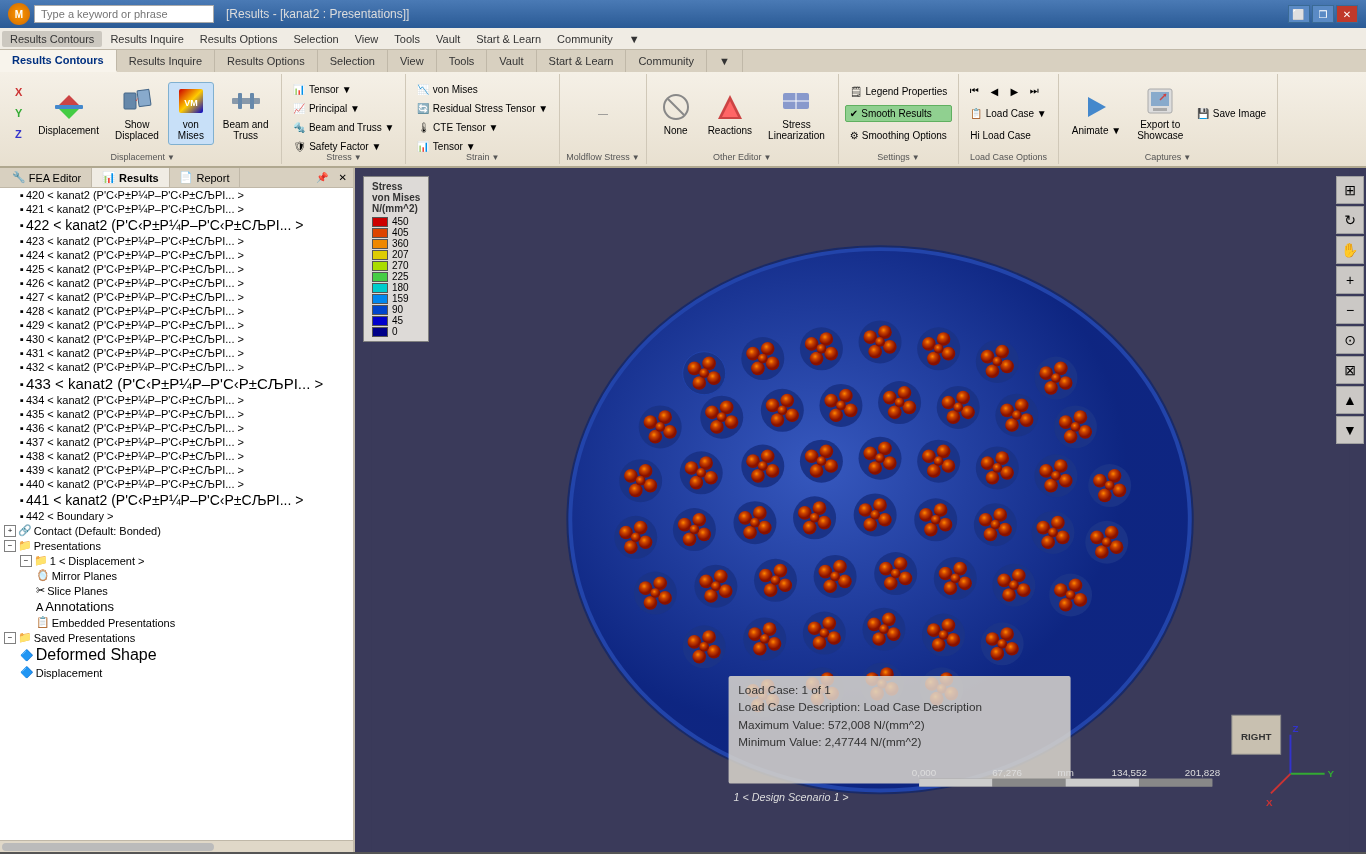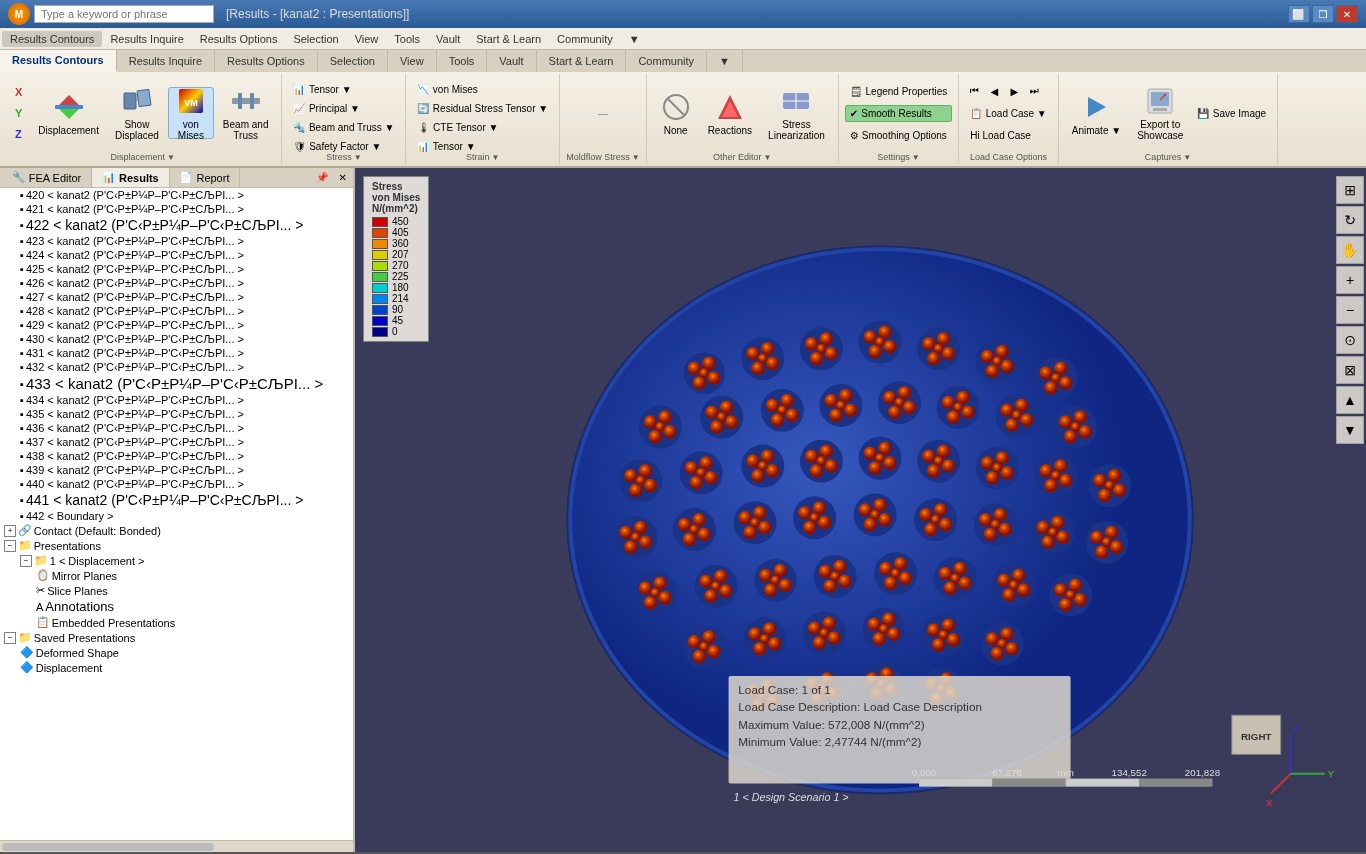--- a/index.html
+++ b/index.html
@@ -117,21 +117,21 @@
     }
     .ribbon-btn {
       display: flex;
       flex-direction: column;
       align-items: center;
       justify-content: center;
       padding: 3px 6px;
       border-radius: 3px;
       cursor: pointer;
       min-width: 44px;
-      height: 52px;
+      height: 63px;
       border: 1px solid transparent;
       font-size: 10px;
       text-align: center;
     }
     .ribbon-btn.active { background: #c8e0f8; border-color: #80b0d0; }
     .ribbon-btn-icon {
       width: 32px; height: 32px;
       margin-bottom: 2px;
       display: flex; align-items: center; justify-content: center;
     }
@@ -795,21 +795,21 @@
           <span style="font-size: 11px;">Embedded Presentations</span>
         </div>
         <div class="tree-item">
           <span class="expand-btn">−</span>
           <span class="tree-icon">📁</span>
           <span style="font-size: 11px;">Saved Presentations</span>
         </div>
         <div class="tree-item">
           <span class="indent"></span>
           <span class="tree-icon">🔷</span>
-          <span style="font-size: 11px;">Deformed Shape</span>
+          <span style="font-size: 16px;">Deformed Shape</span>
         </div>
         <div class="tree-item">
           <span class="indent"></span>
           <span class="tree-icon">🔷</span>
           <span style="font-size: 11px;">Displacement</span>
         </div>
       </div>
     <div class="tree-scroll-h">
       <div style="width:60%;height:8px;background:#bbb;border-radius:4px;margin:2px;"></div>
     </div>
@@ -1318,21 +1318,21 @@
           <div class="legend-row">
             <div class="legend-swatch" style="background-color: rgb(68, 204, 68);"></div>
             <span>225</span>
           </div>
           <div class="legend-row">
             <div class="legend-swatch" style="background-color: rgb(0, 204, 204);"></div>
             <span>180</span>
           </div>
           <div class="legend-row">
             <div class="legend-swatch" style="background-color: rgb(0, 136, 238);"></div>
-            <span>214</span>
+            <span>159</span>
           </div>
           <div class="legend-row">
             <div class="legend-swatch" style="background-color: rgb(0, 68, 204);"></div>
             <span>90</span>
           </div>
           <div class="legend-row">
             <div class="legend-swatch" style="background-color: rgb(0, 0, 204);"></div>
             <span>45</span>
           </div>
           <div class="legend-row">

